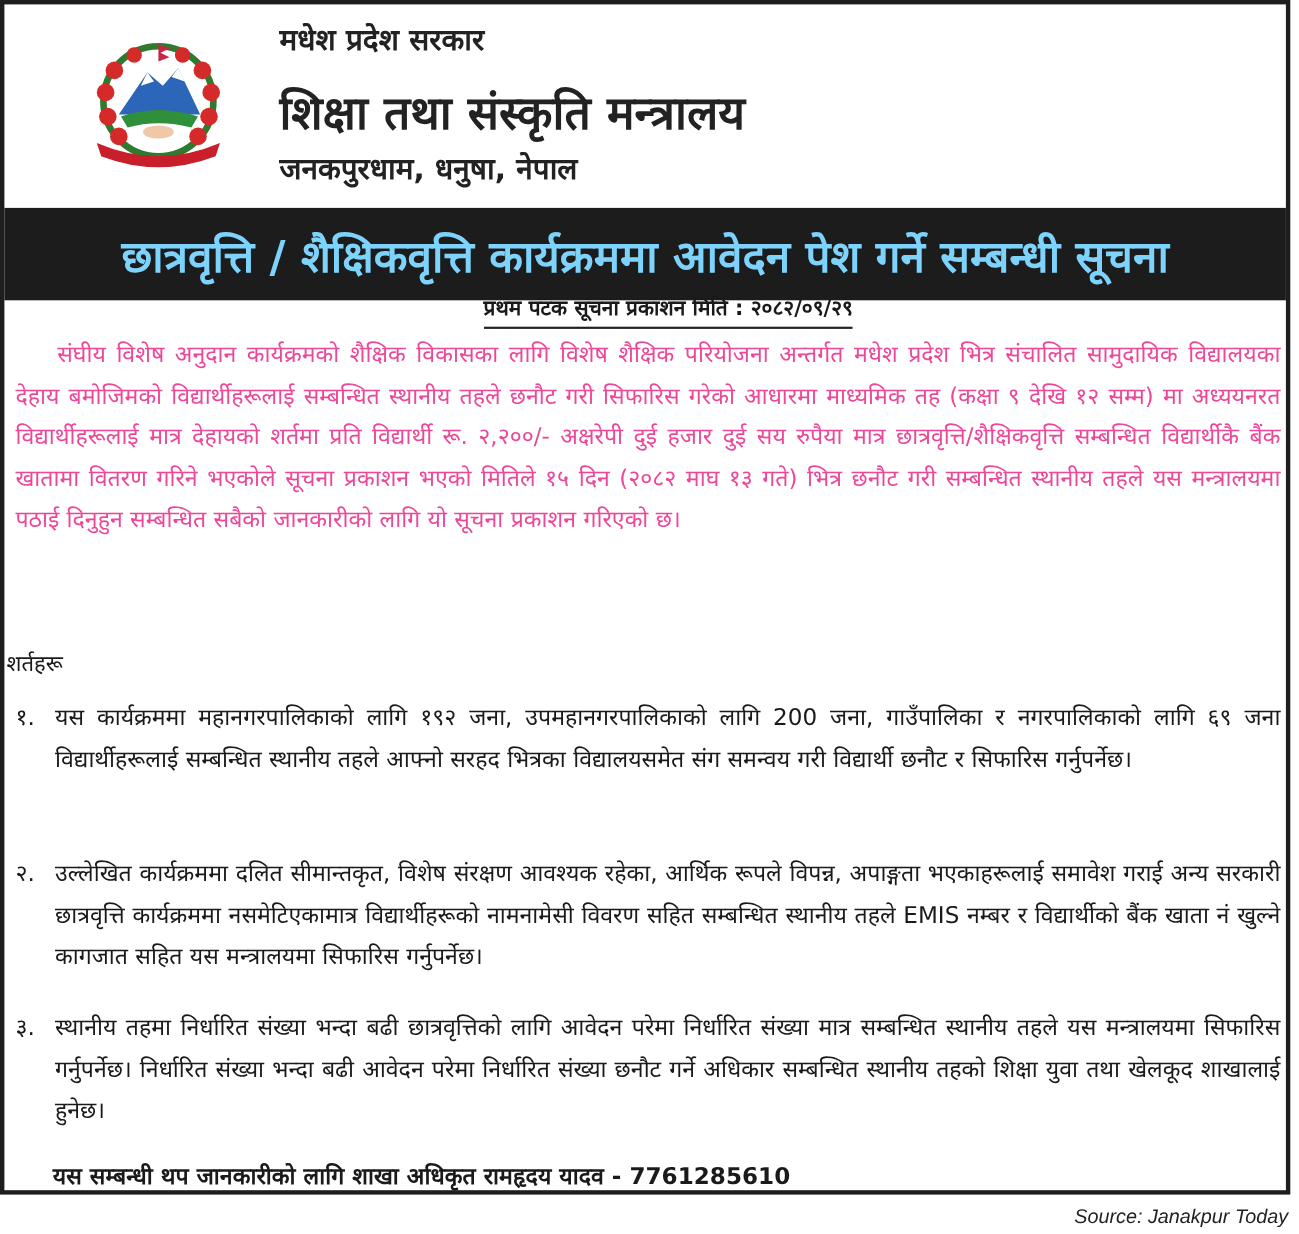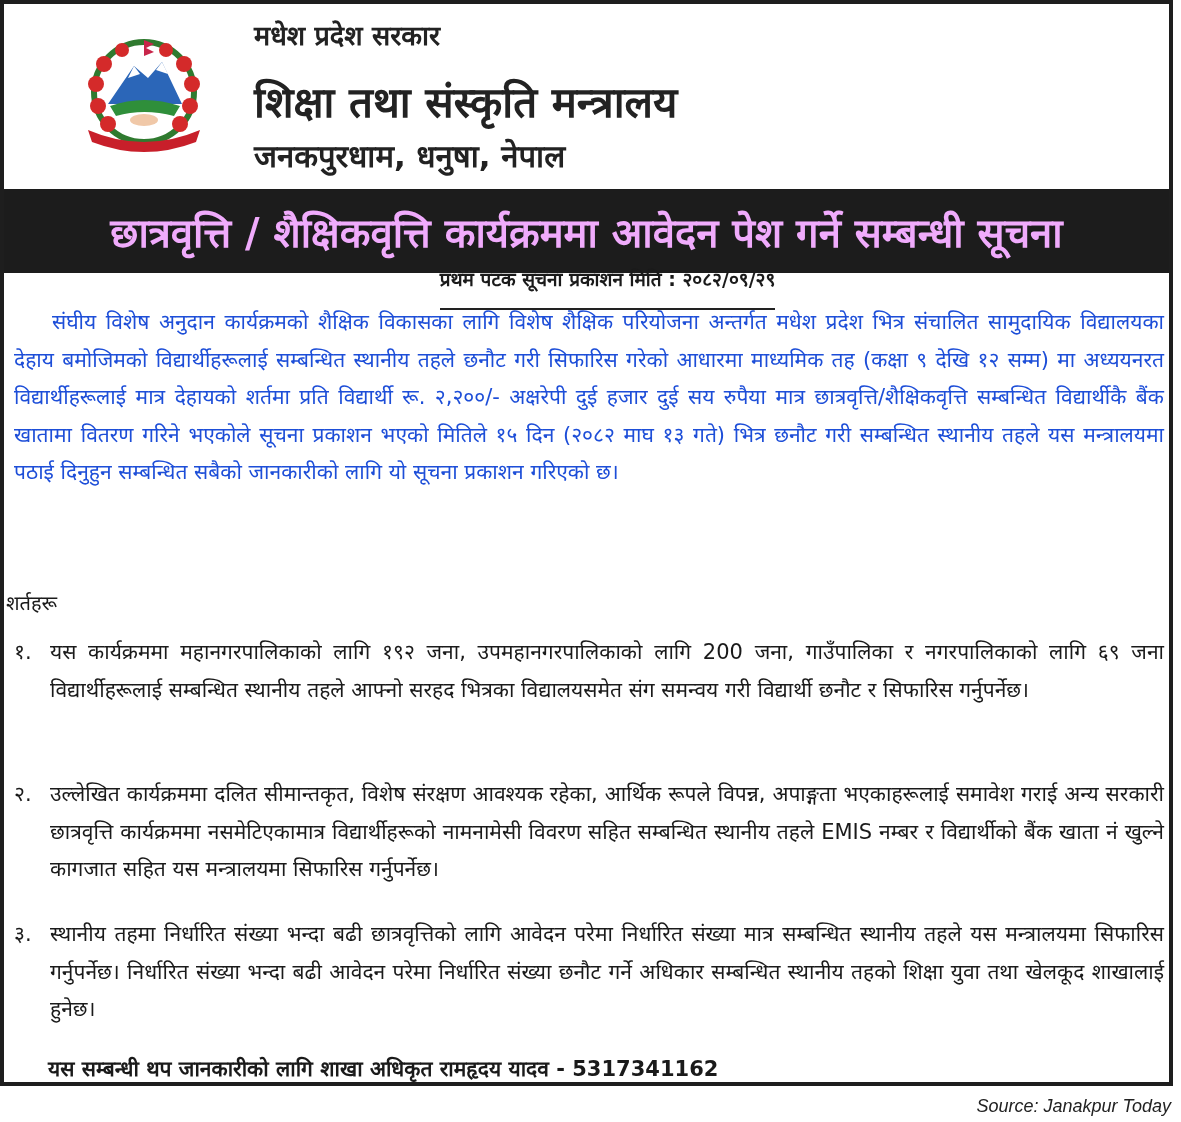--- a/index.html
+++ b/index.html
@@ -5,29 +5,29 @@
     html, body { margin: 0; padding: 0; background: #ffffff; }
     body { width: 1181px; height: 1122px; position: relative; overflow: hidden;
            font-family: "DejaVu Sans", sans-serif; color: #1a1a1a; }
     .notice { position: absolute; left: 0; top: 0; width: 1173px; height: 1086px;
               border: 4px solid #1e1e1e; box-sizing: border-box; background: #fff; }
     .header { position: relative; height: 182px; }
     .emblem { position: absolute; left: 70px; top: 30px; width: 140px; height: 120px; }
     .hdr-text { position: absolute; left: 250px; width: 700px; text-align: left; font-weight: bold; color: #222; }
     .hdr-1 { top: 12px; font-size: 27px; }
     .hdr-2 { top: 68px; font-size: 42px; }
-    .hdr-3 { top: 130px; font-size: 31px; }
+    .hdr-3 { top: 130px; font-size: 27px; }
     .title-bar { position: absolute; left: 0; top: 185px; width: 1165px; height: 84px;
-                 background: #1c1c1c; color: #f0abfc; font-weight: bold; font-size: 40px;
+                 background: #1c1c1c; color: #7dd3fc; font-weight: bold; font-size: 40px;
                  display: flex; align-items: center; justify-content: center; white-space: nowrap; }
     .pubdate { position: absolute; top: 262px; left: 0; width: 1165px; text-align: center;
                font-size: 19px; font-weight: bold; }
-    .pubdate span { border-bottom: 2px solid #222; padding-bottom: 18px; margin-left: 42px; }
+    .pubdate span { border-bottom: 2px solid #222; padding-bottom: 6px; margin-left: 42px; }
     .body-text { position: absolute; left: 10px; width: 1150px; font-size: 21px; line-height: 37.5px;
-                 text-align: justify; color: #1d4ed8; }
+                 text-align: justify; color: #ec4899; }
     .para { top: 300px; text-indent: 38px; }
     .cond-head { position: absolute; left: 2px; top: 585px; font-size: 20px; font-weight: normal; }
     .cond { position: absolute; left: 10px; width: 1150px; font-size: 21px; line-height: 37.5px;
             display: flex; text-align: justify; }
     .cond .num { width: 36px; flex: none; }
     .cond .txt { flex: 1; }
     .c1 { top: 630px; } .c2 { top: 772px; } .c3 { top: 912px; }
     .contact { position: absolute; left: 44px; top: 1050px; font-size: 21px; font-weight: bold; }
     .source { position: absolute; right: 10px; top: 1096px; font-family: "Liberation Sans", sans-serif;
               font-style: italic; font-size: 18px; color: #222; }
@@ -80,16 +80,16 @@
   </div>
   <div class="cond c2">
     <span class="num">२.</span>
     <span class="txt">उल्लेखित कार्यक्रममा दलित सीमान्तकृत, विशेष संरक्षण आवश्यक रहेका, आर्थिक रूपले विपन्न, अपाङ्गता भएकाहरूलाई समावेश गराई अन्य सरकारी छात्रवृत्ति कार्यक्रममा नसमेटिएकामात्र विद्यार्थीहरूको नामनामेसी विवरण सहित सम्बन्धित स्थानीय तहले EMIS नम्बर र विद्यार्थीको बैंक खाता नं खुल्ने कागजात सहित यस मन्त्रालयमा सिफारिस गर्नुपर्नेछ।</span>
   </div>
   <div class="cond c3">
     <span class="num">३.</span>
     <span class="txt">स्थानीय तहमा निर्धारित संख्या भन्दा बढी छात्रवृत्तिको लागि आवेदन परेमा निर्धारित संख्या मात्र सम्बन्धित स्थानीय तहले यस मन्त्रालयमा सिफारिस गर्नुपर्नेछ। निर्धारित संख्या भन्दा बढी आवेदन परेमा निर्धारित संख्या छनौट गर्ने अधिकार सम्बन्धित स्थानीय तहको शिक्षा युवा तथा खेलकूद शाखालाई हुनेछ।</span>
   </div>
 
-  <div class="contact">यस सम्बन्धी थप जानकारीको लागि शाखा अधिकृत रामहृदय यादव - 5317341162</div>
+  <div class="contact">यस सम्बन्धी थप जानकारीको लागि शाखा अधिकृत रामहृदय यादव - 7761285610</div>
 </div>
 
 <div class="source">Source: Janakpur Today</div>
 
 </body></html>

